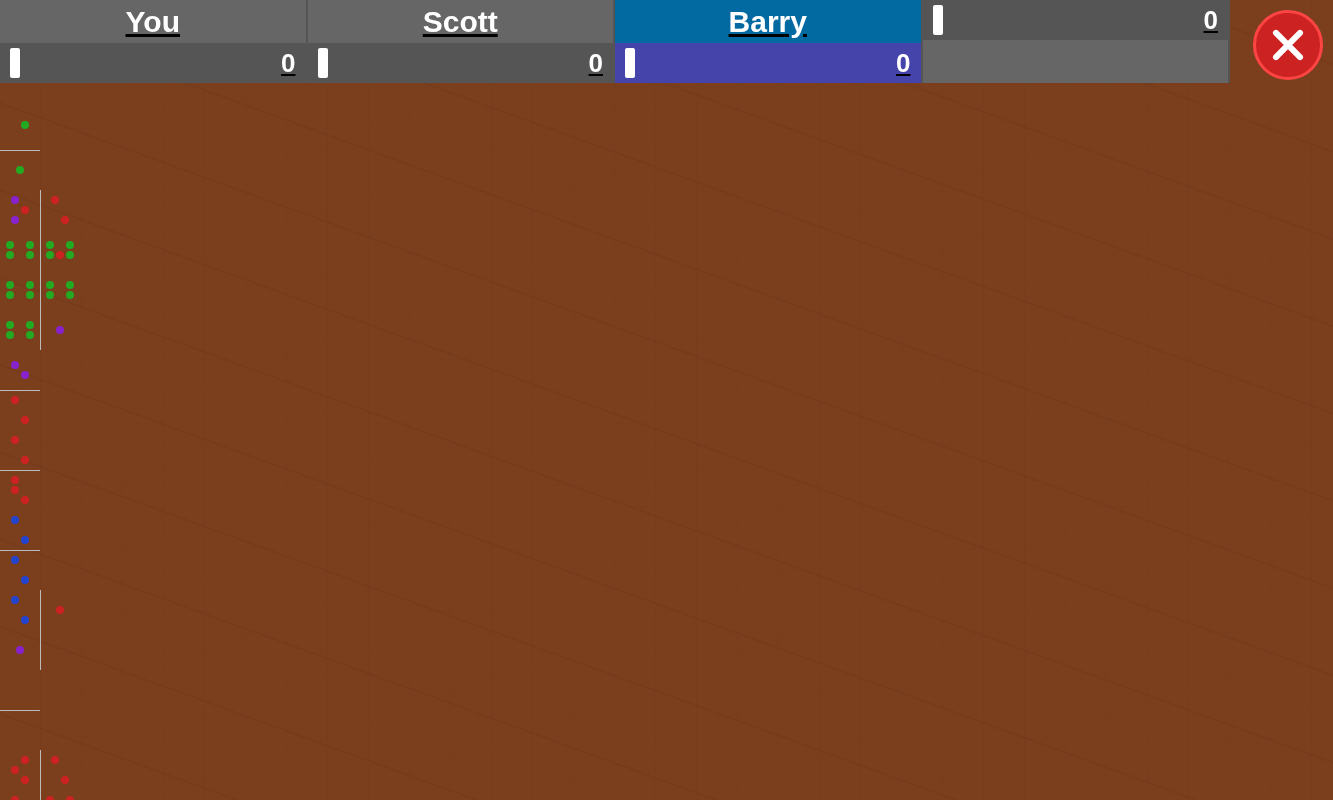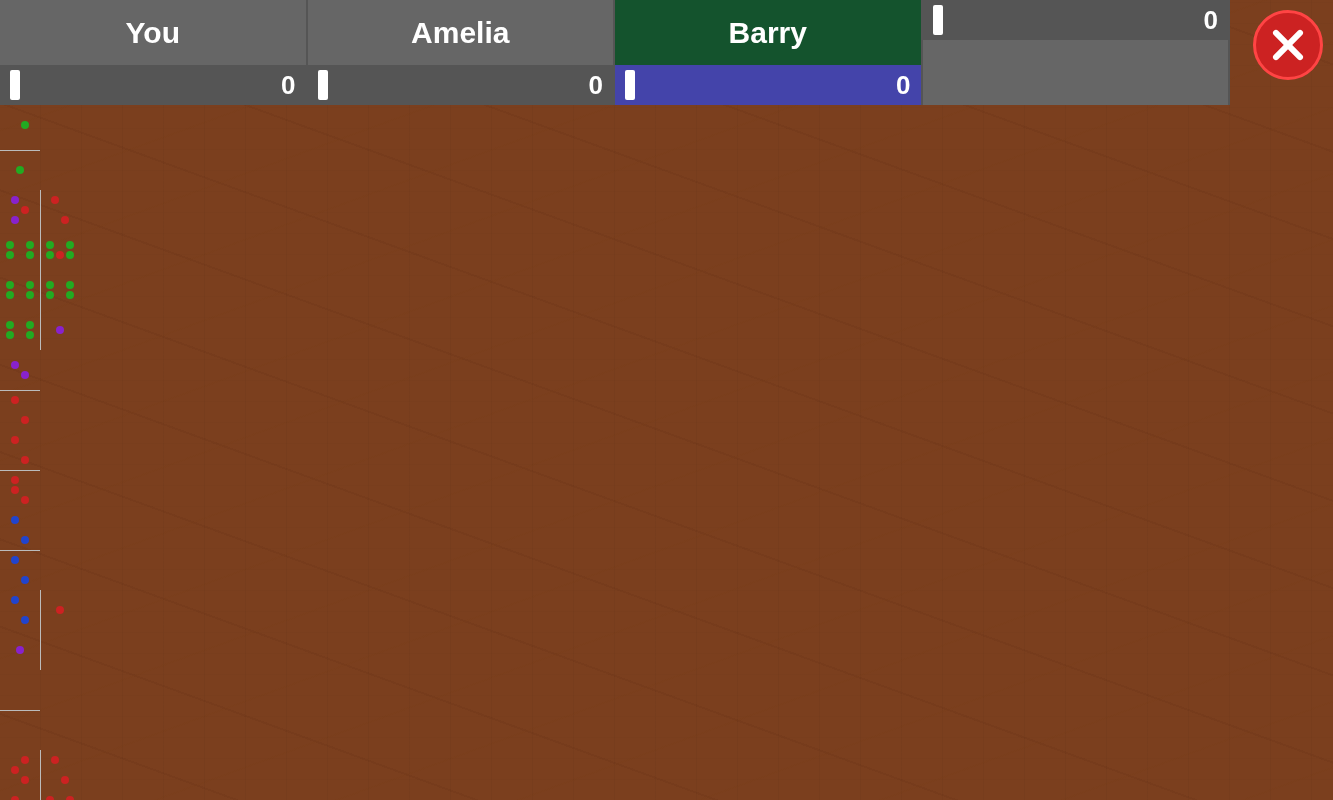--- a/index.html
+++ b/index.html
@@ -41,33 +41,34 @@
       font-family: Arial, sans-serif;
       position: relative;
     }
 
     
     #scoreboard {
       position: absolute;
       top: 0;
       left: 0;
       width: 1230px;
-      height: 105px;
-      display: flex;
+      height: 83px;
+      display: flex;
+      text-decoration: underline;
     }
 
     .player-panel {
       flex: 1;
       display: flex;
       flex-direction: column;
       border-right: 2px solid #555;
     }
 
     .player-panel.active {
-      background-color: #14532d;
+      background-color: #0369a1;
     }
     .player-panel:not(.active) {
       background-color: #666666;
     }
 
     .player-name {
       flex: 1;
       display: flex;
       align-items: center;
       justify-content: center;
@@ -197,21 +198,21 @@
 
 <div id="scoreboard">
 <div class="player-panel">
       <div class="player-name">You</div>
       <div class="player-score-row">
         <div class="score-icon"></div>
         <div class="score-value">0</div>
       </div>
     </div>
     <div class="player-panel">
-      <div class="player-name">Amelia</div>
+      <div class="player-name">Scott</div>
       <div class="player-score-row">
         <div class="score-icon"></div>
         <div class="score-value">0</div>
       </div>
     </div>
     <div class="player-panel active">
       <div class="player-name">Barry</div>
       <div class="player-score-row">
         <div class="score-icon"></div>
         <div class="score-value">0</div>

